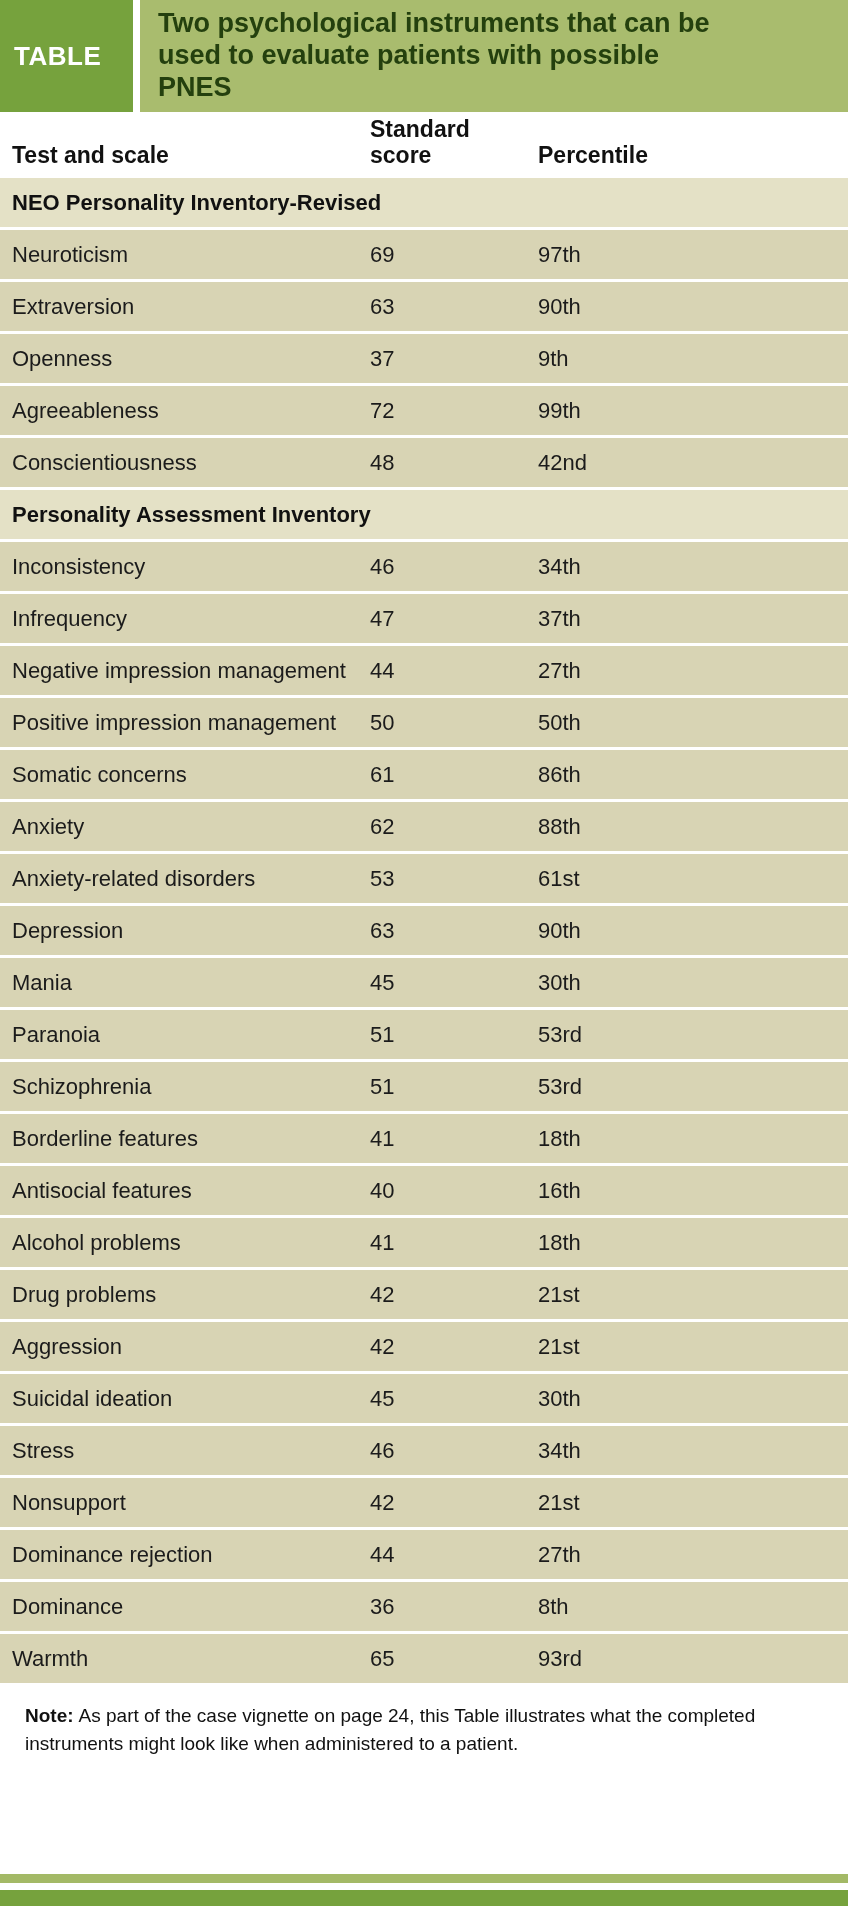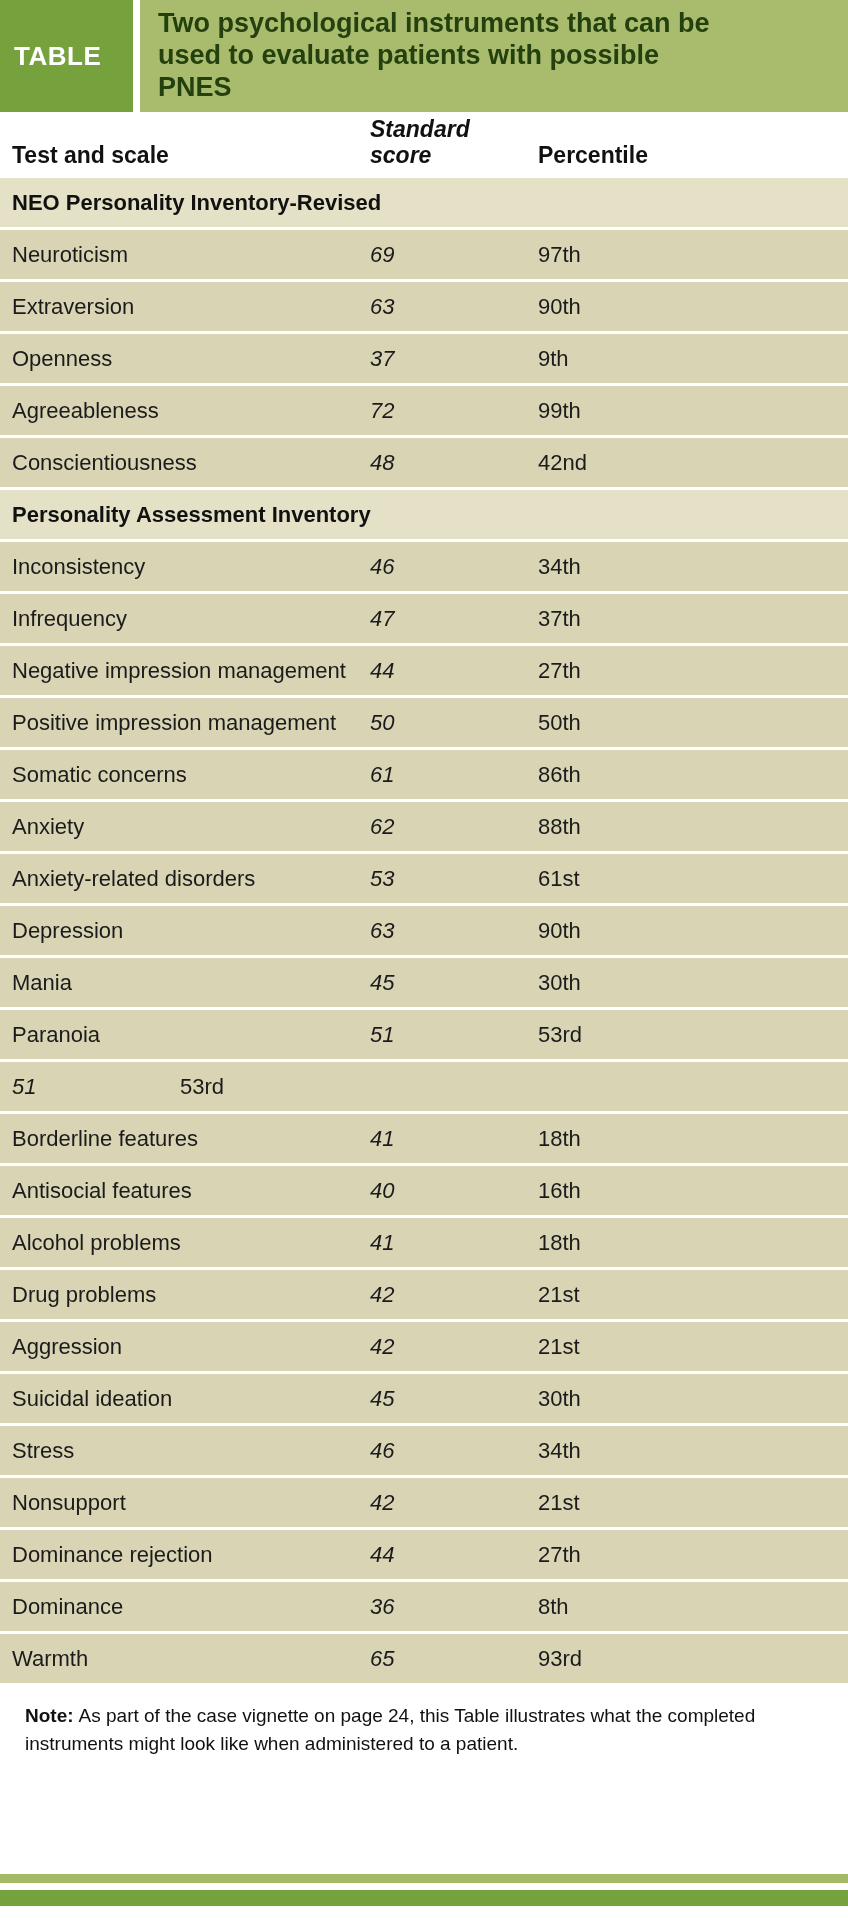--- a/index.html
+++ b/index.html
@@ -23,21 +23,21 @@
     color:var(--title_text,#24400e);font-weight:bold;font-size:27px;
     line-height:1.18;max-width:560px;
   }
   
   .colheader{
     display:flex;align-items:flex-end;height:66px;box-sizing:border-box;
     padding:6px 12px 10px 12px;font-weight:bold;font-size:23px;color:#111;
     background:#ffffff;line-height:1.1;
   }
   .c1{width:358px;box-sizing:border-box;padding-right:8px;}
-  .c2{width:168px;box-sizing:border-box;padding-right:8px;font-style:italic;}
+  .c2{width:168px;box-sizing:border-box;padding-right:8px;}
   .c3{flex:1;box-sizing:border-box;}
   
   .table-body{width:100%;}
   .row{
     display:flex;align-items:center;height:52px;box-sizing:border-box;
     border-bottom:3px solid #ffffff;background:var(--row_bg,#d8d4b4);
     font-size:22px;color:#1b1b1b;padding:0 8px 0 12px;
   }
   .section-row{
     background:var(--section_row_bg,#e4e1c6);font-weight:bold;color:#111;
@@ -154,20 +154,21 @@
         <div class="cell c1">Mania</div>
         <div class="cell c2">45</div>
         <div class="cell c3">30th</div>
       </div>
       <div class="row">
         <div class="cell c1">Paranoia</div>
         <div class="cell c2">51</div>
         <div class="cell c3">53rd</div>
       </div>
       <div class="row">
+        <div class="cell c1">Schizophrenia</div>
         <div class="cell c2">51</div>
         <div class="cell c3">53rd</div>
       </div>
       <div class="row">
         <div class="cell c1">Borderline features</div>
         <div class="cell c2">41</div>
         <div class="cell c3">18th</div>
       </div>
       <div class="row">
         <div class="cell c1">Antisocial features</div>

